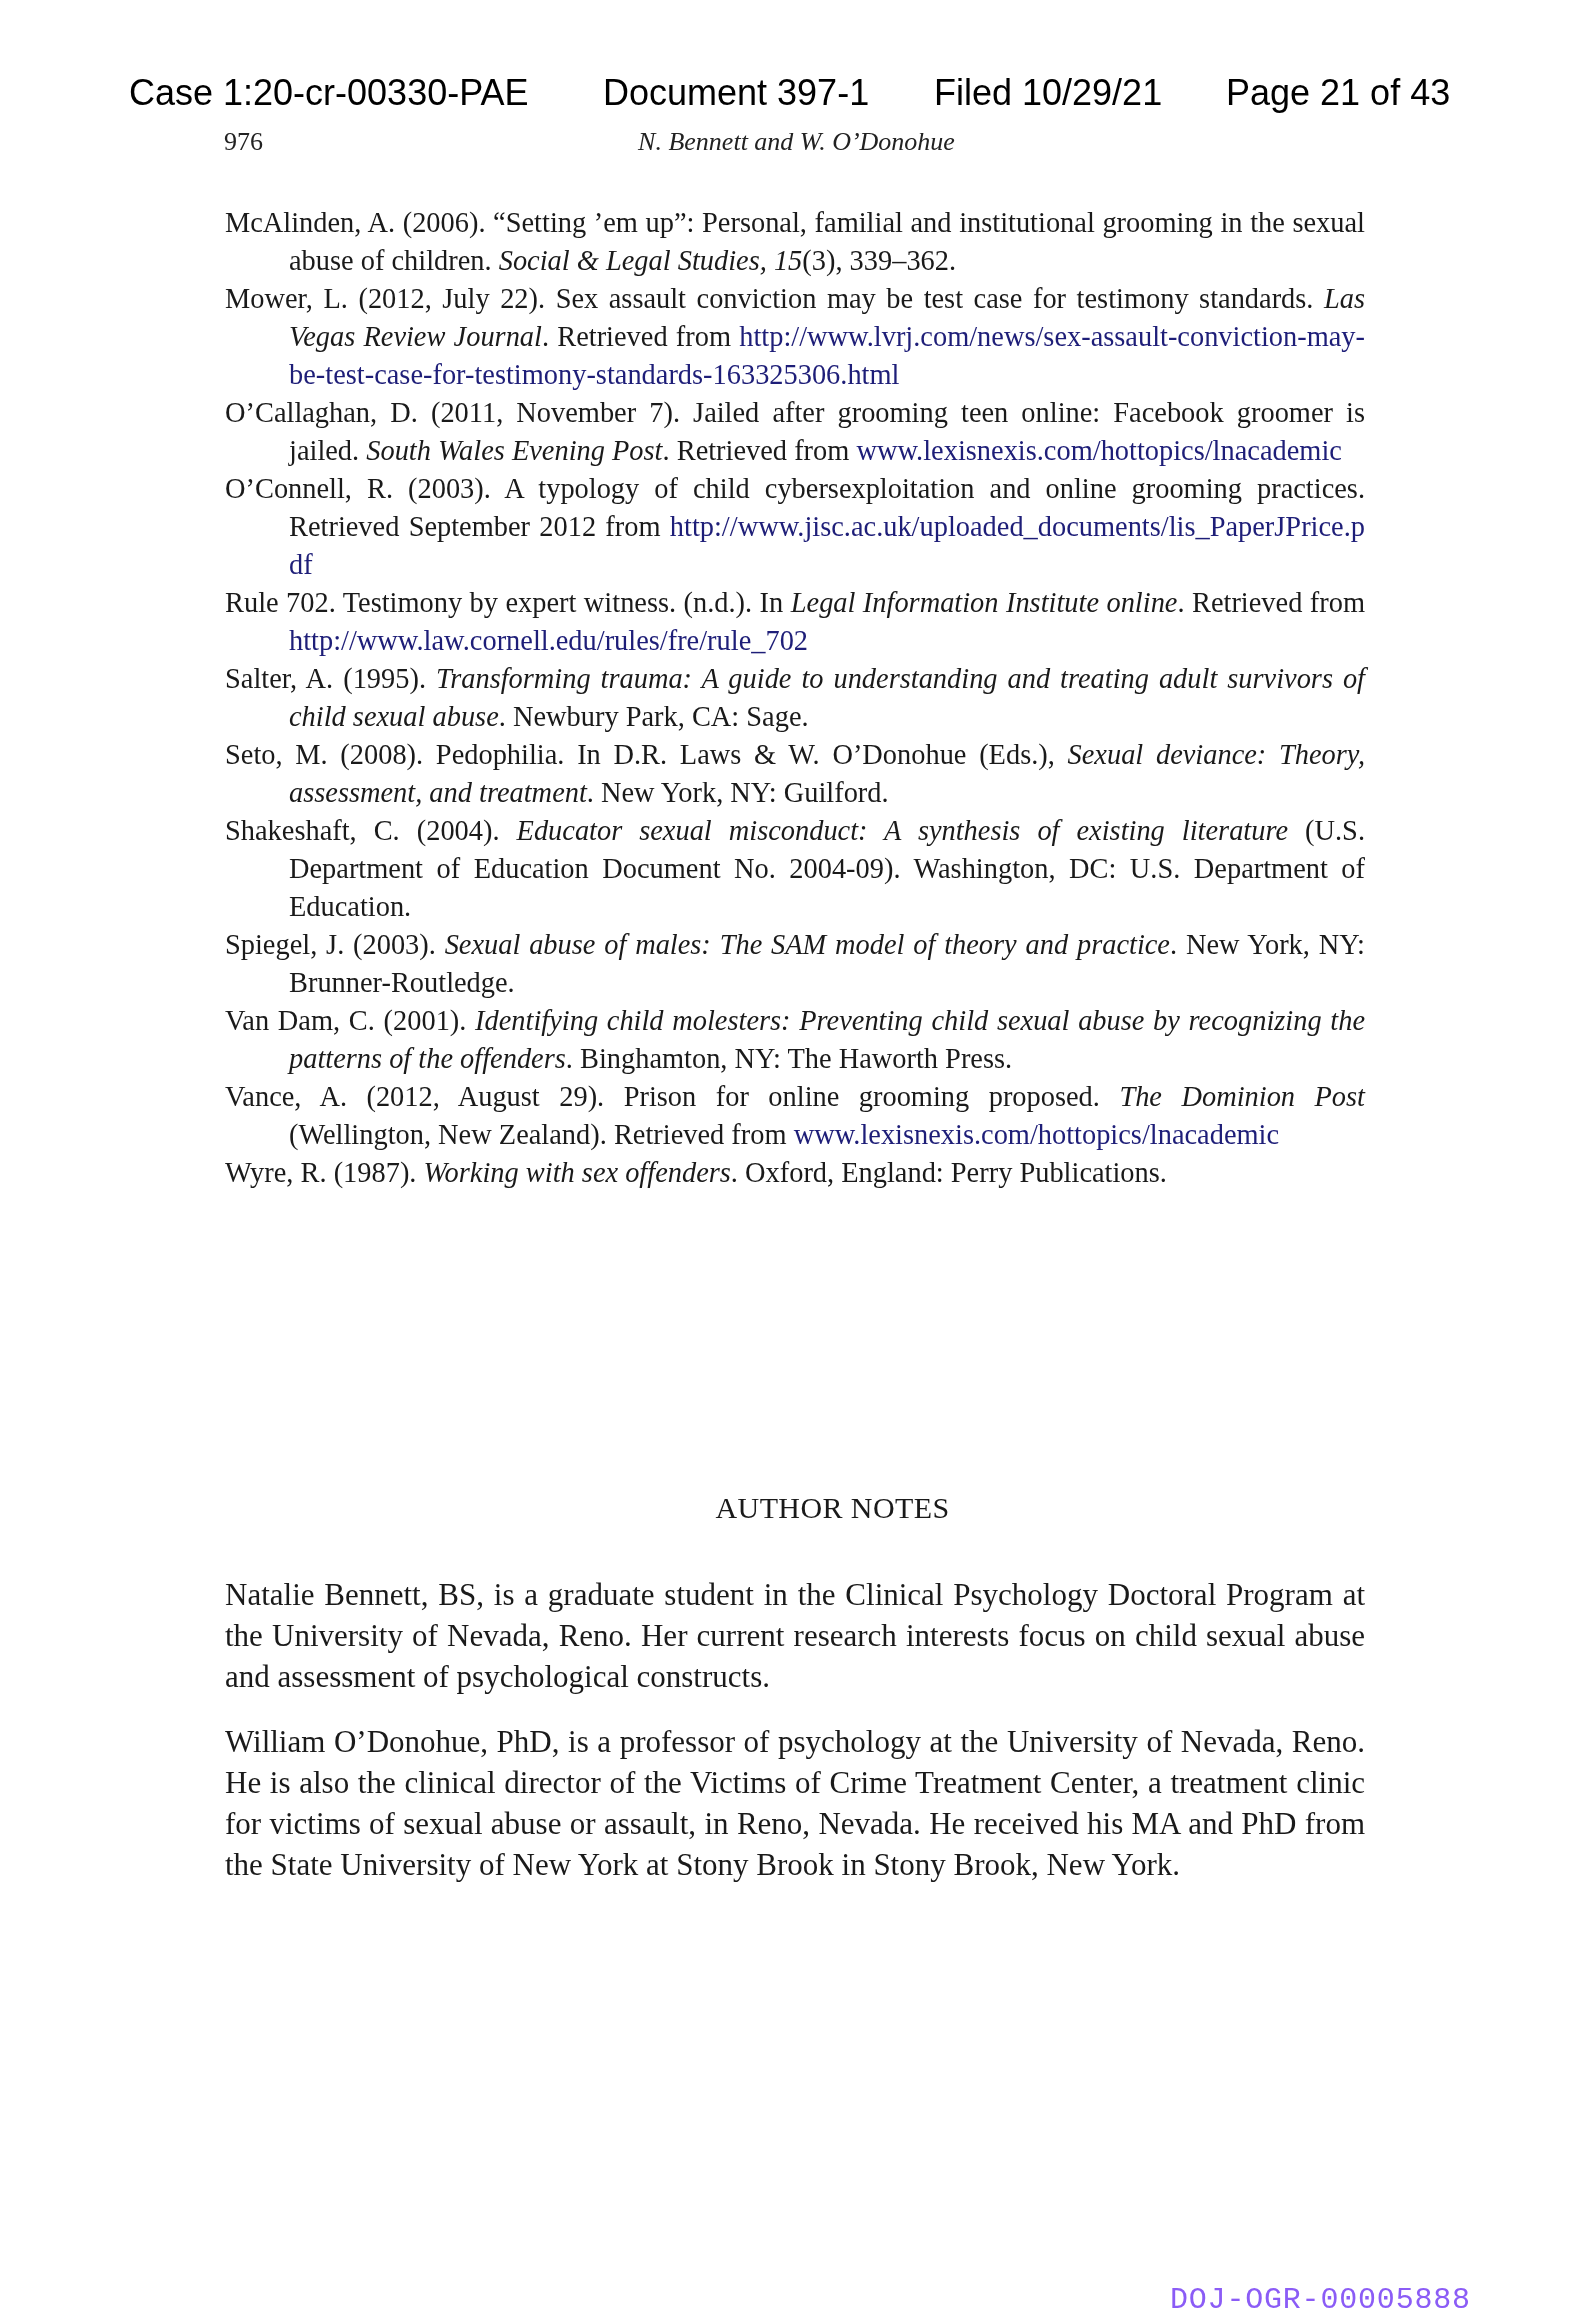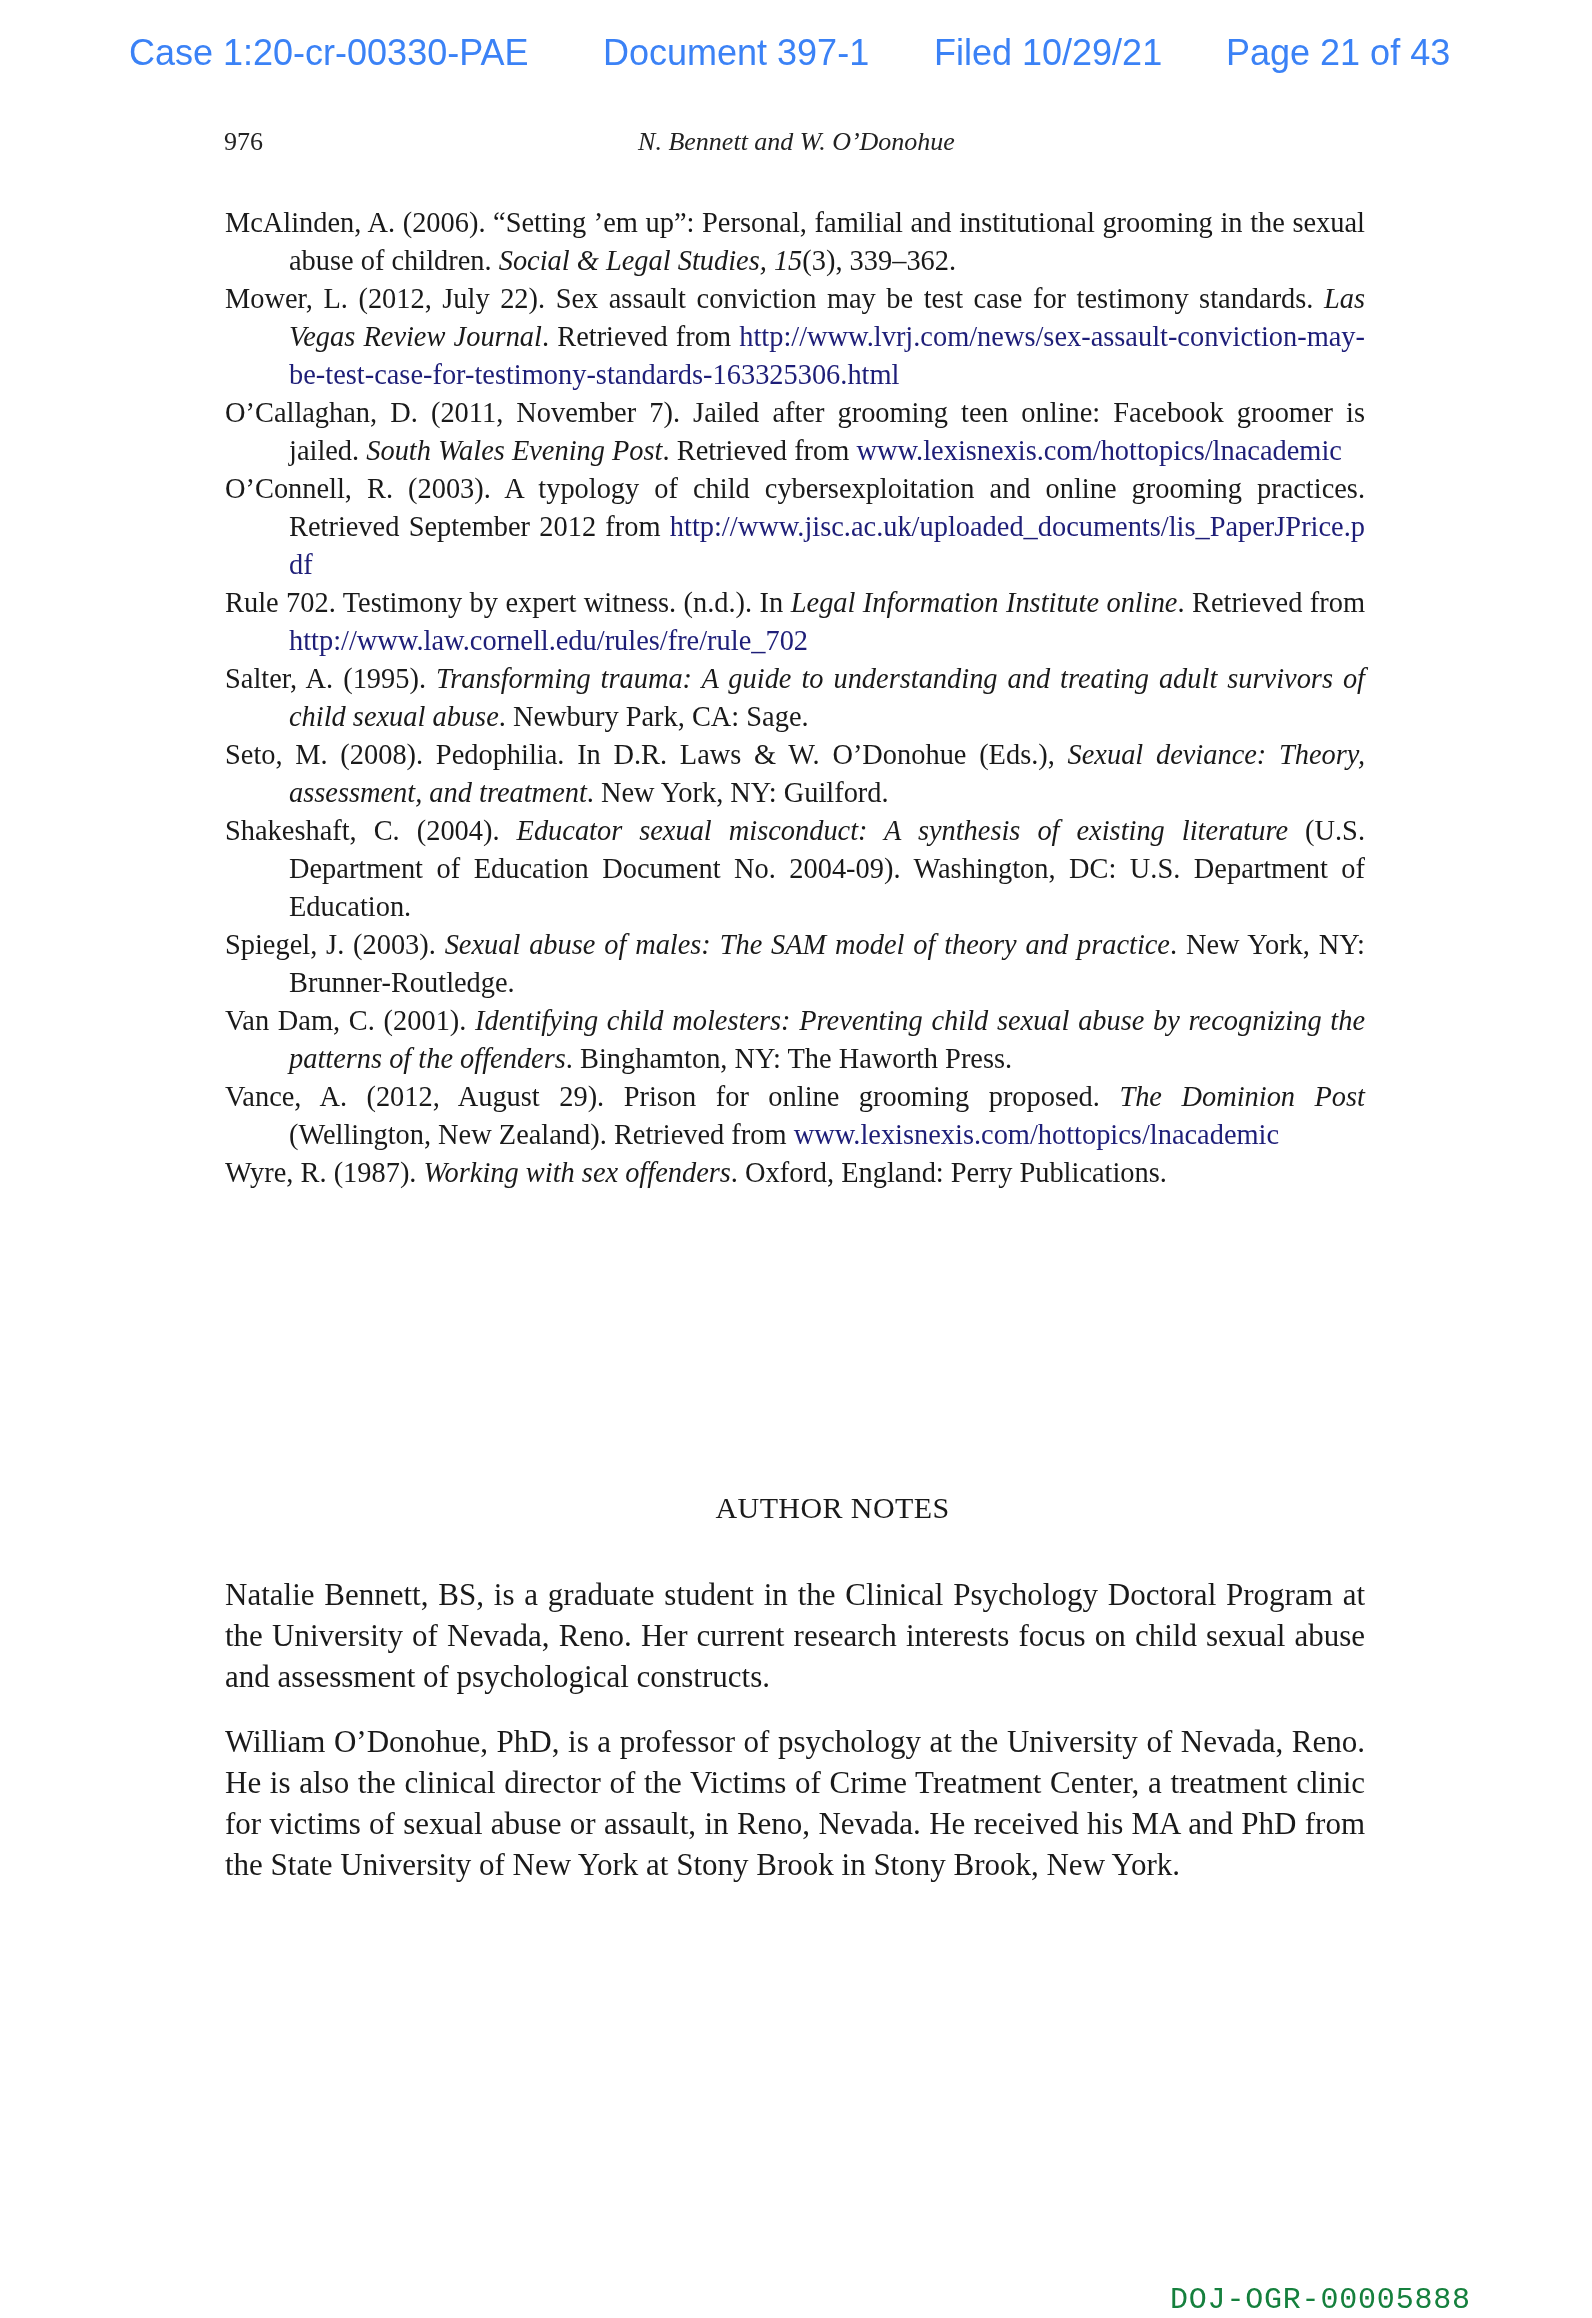--- a/index.html
+++ b/index.html
@@ -39,27 +39,27 @@
   }
   .notes {
     position: absolute; top: 1574px; left: 225px; width: 1140px;
     font-family: "Liberation Serif", serif; font-size: 31px; line-height: 41px;
     color: #1a1a1a;
   }
   .notes p { margin: 0 0 23.5px 0; text-align: justify; }
 
   .bates {
     position: absolute; top: 2283px; left: 1170px;
-    font-family: "Liberation Mono", monospace; font-size: 30px; color: #15803d; letter-spacing: 0.8px;
+    font-family: "Liberation Mono", monospace; font-size: 30px; color: #8b5cf6; letter-spacing: 0.8px;
   }
 </style>
 </head>
 <body>
 
-<div class="case-header" style="color: #3b82f6;">
+<div class="case-header" style="color: #000000; margin-top: 40px;">
   <span class="h-case">Case 1:20-cr-00330-PAE</span>
   <span class="h-doc">Document 397-1</span>
   <span class="h-filed">Filed 10/29/21</span>
   <span class="h-page">Page 21 of 43</span>
 </div>
 
 <div class="running-head">
   <span class="page-num">976</span>
   <span class="authors">N. Bennett and W. O’Donohue</span>
 </div>

